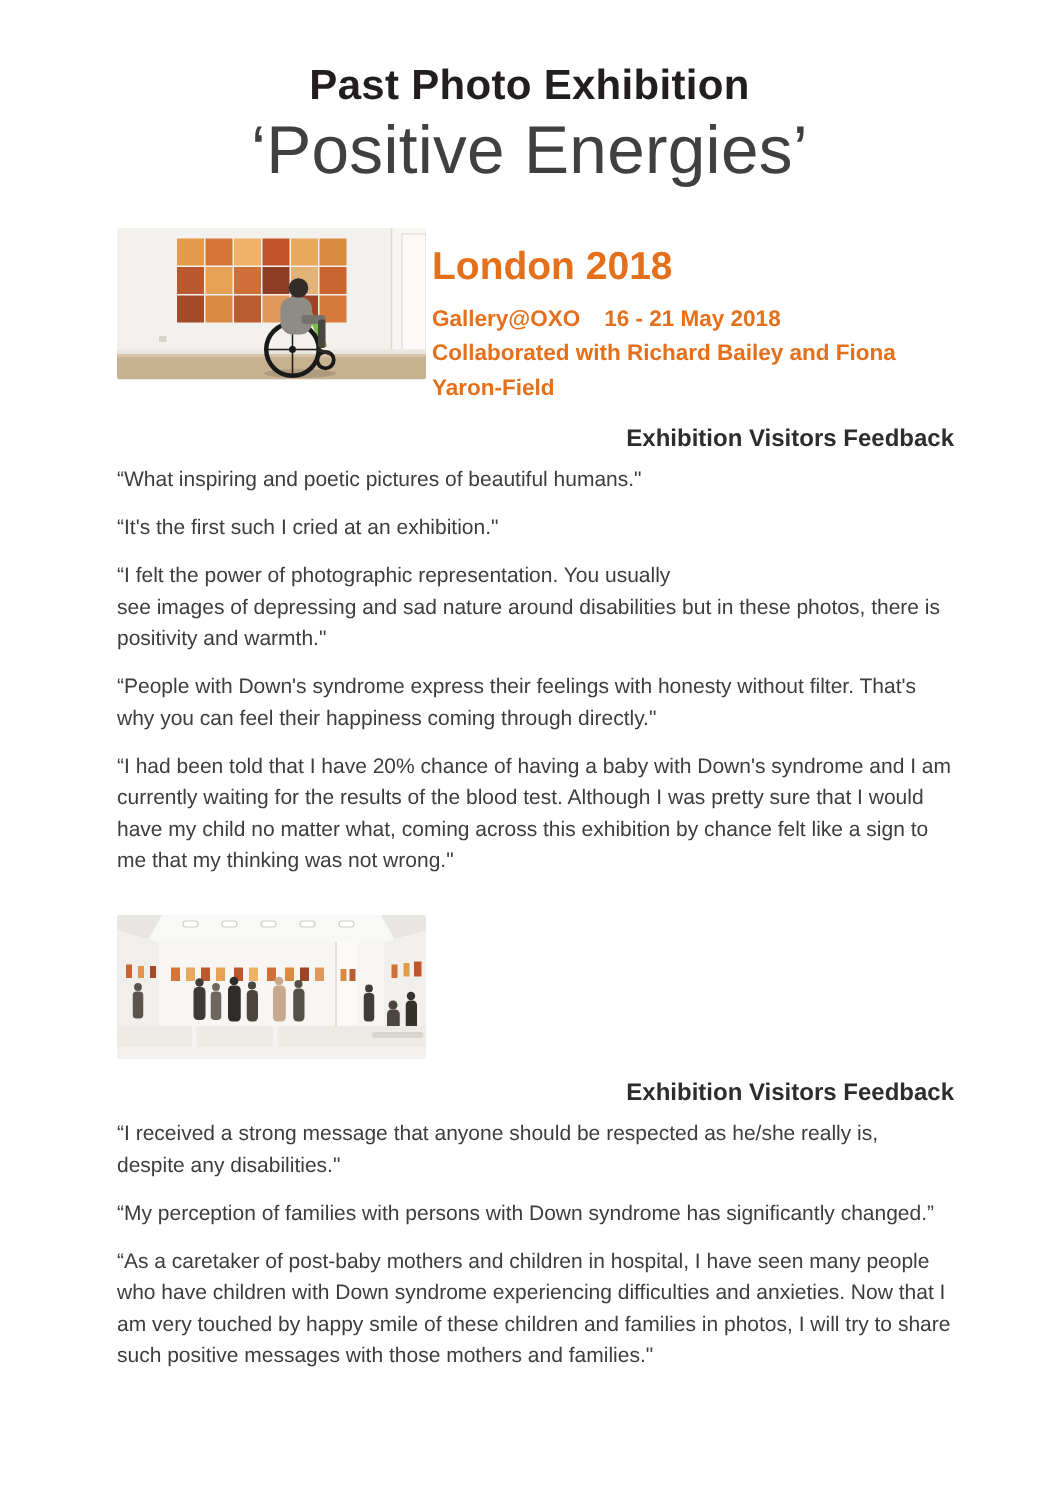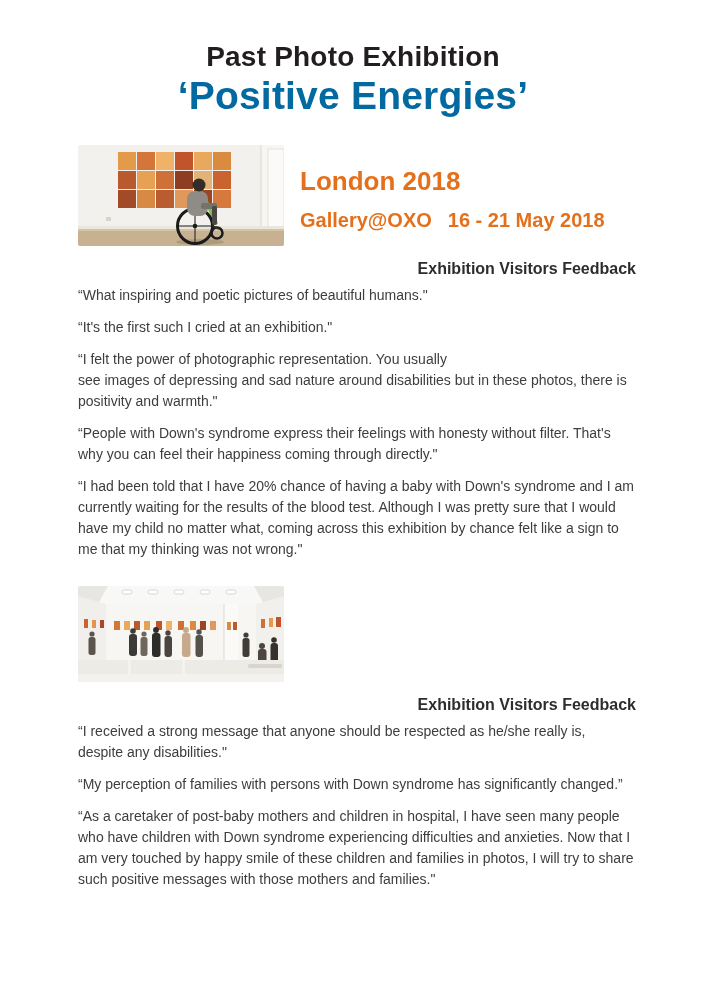--- a/index.html
+++ b/index.html
@@ -5,33 +5,33 @@
   html,body { margin:0; padding:0; background:#ffffff; }
   .page {
     position:relative;
     width:706px; height:1000px;
     background:#ffffff;
     font-family:"Liberation Sans", sans-serif;
     overflow:hidden;
   }
   .header { padding-top:40px; text-align:center; }
   .title1 { font-size:28px; font-weight:bold; color:#221e1f; line-height:1.2; letter-spacing:.2px; }
-  .title2 { font-size:39px; font-weight:bold; color:#0369a1; line-height:1.15; letter-spacing:.2px; }
+  .title2 { font-size:45px; font-weight:normal; color:#404040; line-height:1.15; letter-spacing:.2px; }
 
   .exhibit { margin-left:78px; margin-right:70px; }
   .exhibit.london { margin-top:27px; }
   .exhibit.tokyo  { margin-top:26px; }
 
-  .exhibit-top { display:flex; gap:16px; align-items:center; }
+  .exhibit-top { display:flex; gap:4px; align-items:flex-start; }
   figure { margin:0; flex:0 0 auto; }
   figure svg { display:block; border-radius:2px; }
 
   .exhibit-info { padding-top:10px; }
   .exhibit-heading { margin:0 0 7px 0; font-size:26px; font-weight:bold; color:#e5701c; line-height:1.2; }
-  .venue-line { font-size:20px; font-weight:bold; color:#e5701c; line-height:1.55; }
+  .venue-line { font-size:15px; font-weight:bold; color:#e5701c; line-height:1.55; }
   .venue-dates { margin-left:16px; }
   .collab-line { font-size:15px; font-weight:bold; color:#e5701c; line-height:1.55; }
 
   .feedback-heading { margin:14px 0 7px 0; font-size:16px; font-weight:bold; color:#2e2d2c;text-align:right; }
   .quote {
     margin:0 0 11px 0;
     width:560px;
     font-size:14px; line-height:1.5; color:#3d3d3d;
     white-space:pre-line;
   }
@@ -100,20 +100,21 @@
             <line x1="134" y1="81" x2="142" y2="84" stroke="#2a2a2a" stroke-width="2"></line>
           </g>
         </svg>
       </figure>
 
       <div class="exhibit-info">
         <h2 class="exhibit-heading">London 2018</h2>
         <div class="venue-line">
           <span>Gallery@OXO</span><span class="venue-dates">16 - 21 May 2018</span>
         </div>
+        <div class="collab-line">Collaborated with Richard Bailey and Fiona Yaron-Field</div>
       </div>
     </div>
 
     <h3 class="feedback-heading">Exhibition Visitors Feedback</h3>
     <p class="quote">“What inspiring and poetic pictures of beautiful humans."</p>
     <p class="quote">“It's the first such I cried at an exhibition."</p>
     <p class="quote">“I felt the power of photographic representation. You usually
 see images of depressing and sad nature around disabilities but in these photos, there is positivity and warmth."</p>
     <p class="quote">“People with Down's syndrome express their feelings with honesty without filter. That's why you can feel their happiness coming through directly."</p>
     <p class="quote">“I had been told that I have 20% chance of having a baby with Down's syndrome and I am currently waiting for the results of the blood test. Although I was pretty sure that I would have my child no matter what, coming across this exhibition by chance felt like a sign to me that my thinking was not wrong."</p>

